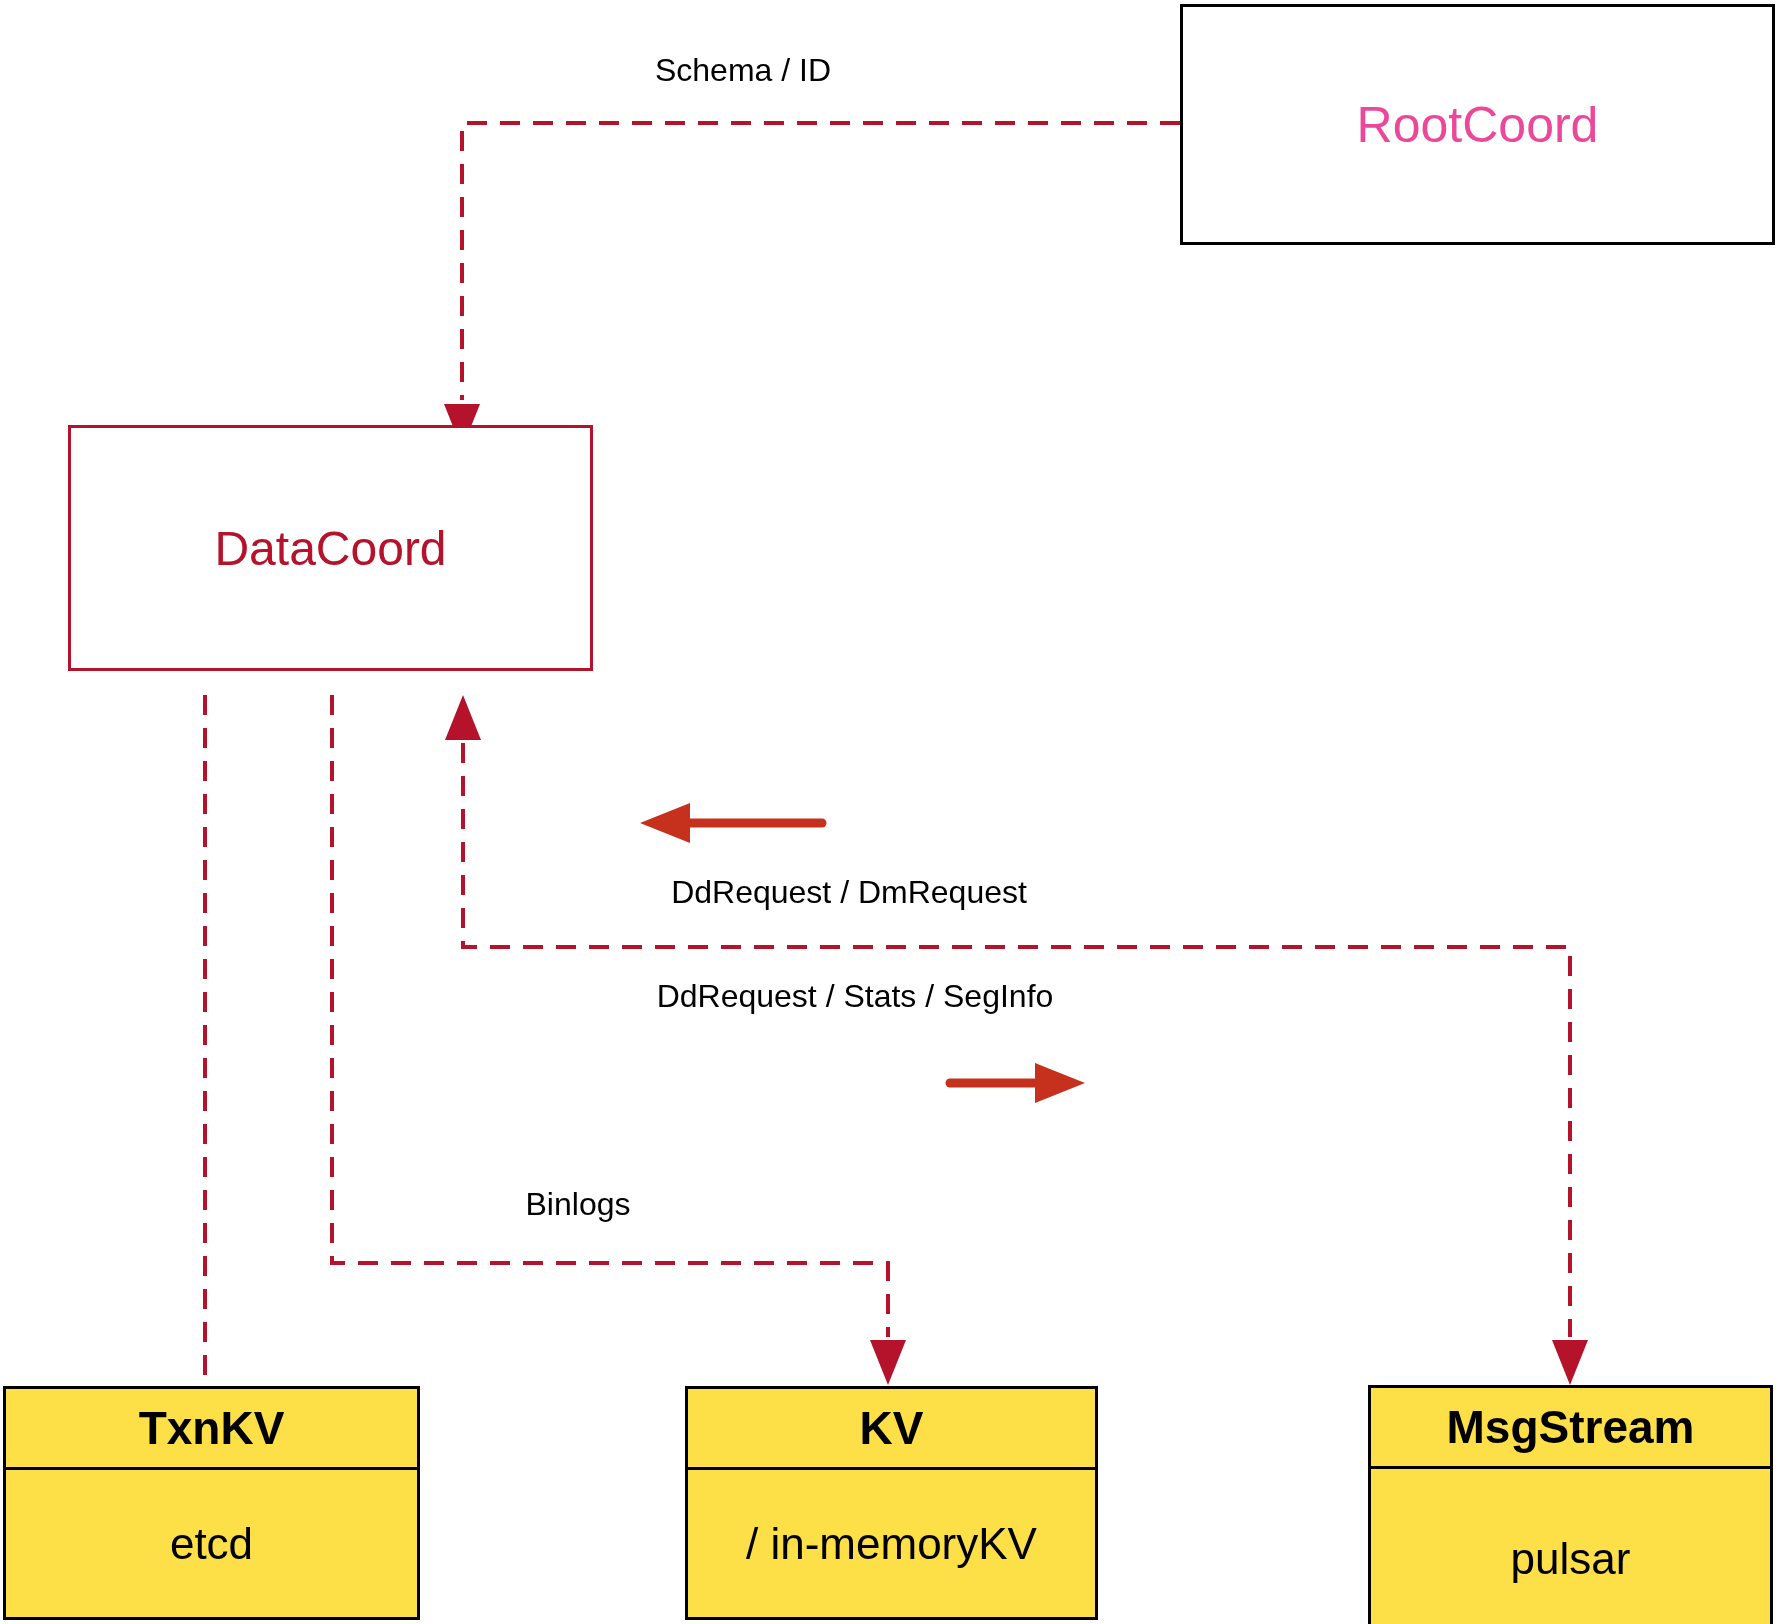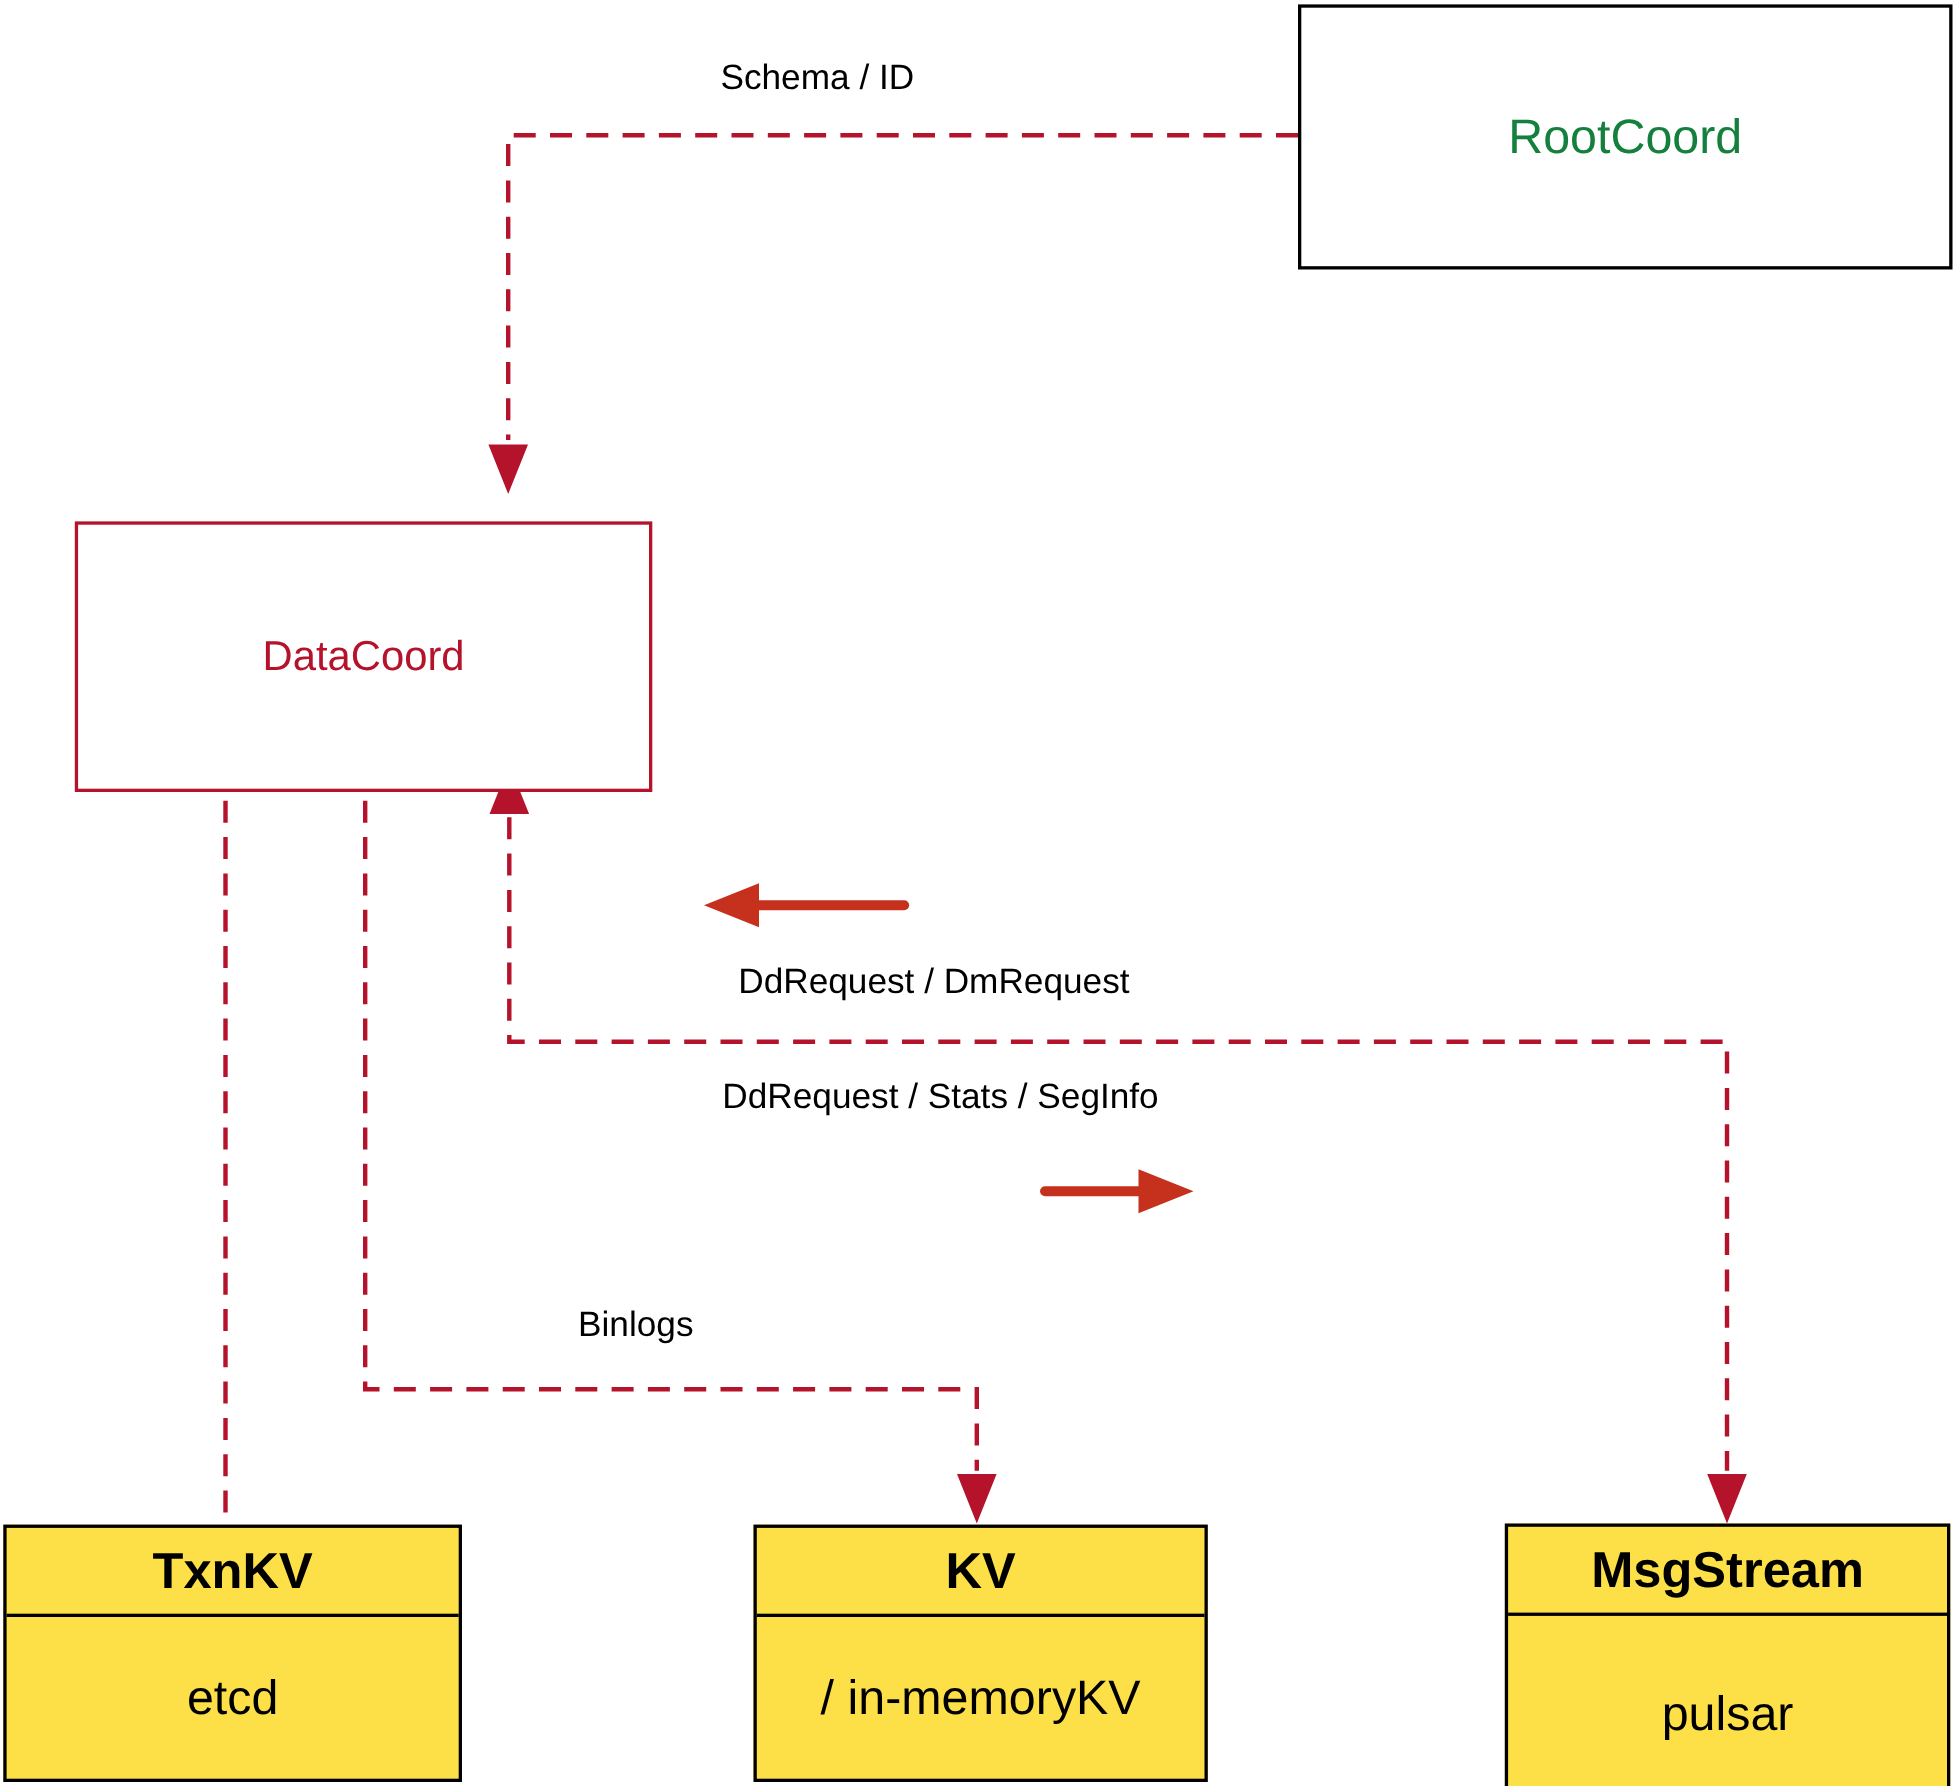--- a/index.html
+++ b/index.html
@@ -24,22 +24,22 @@
   .box {
     position: absolute;
     background: #ffffff;
     box-sizing: border-box;
     display: flex;
     align-items: center;
     justify-content: center;
   }
   .box.simple {
     border: 3px solid #000000;
-    font-size: 44px;
-    color: #15803d;
+    font-size: 50px;
+    color: #ec4899;
   }
   .box.red {
     border: 3px solid #b5122b;
     color: #b5122b;
   }
   .stack {
     position: absolute;
     box-sizing: border-box;
     border: 3px solid #000000;
     background: #fde047;
@@ -67,21 +67,21 @@
     line-height: 1.4;
   }
   .edge-label {
     position: absolute;
     transform: translateX(-50%);
     font-size: 32px;
     color: #000000;
     white-space: nowrap;
   }
   #root-coord   { left: 1180px; top: 4px;    width: 595px; height: 241px; }
-  #data-coord   { left: 68px;   top: 474px;  width: 525px; height: 246px; font-size: 38px; }
+  #data-coord   { left: 68px;   top: 425px;  width: 525px; height: 246px; font-size: 48px; }
   #txn-kv       { left: 3px;    top: 1386px; width: 417px; height: 234px; }
   #kv           { left: 685px;  top: 1386px; width: 413px; height: 234px; }
   #msg-stream   { left: 1368px; top: 1385px; width: 405px; height: 266px; }
   #schema-id-label      { left: 743px; top: 52px;  }
   #dd-dm-label          { left: 849px; top: 874px; }
   #timetick-label       { left: 855px; top: 978px; }
   #binlogs-label        { left: 578px; top: 1186px; }
 </style>
 </head>
 <body>

